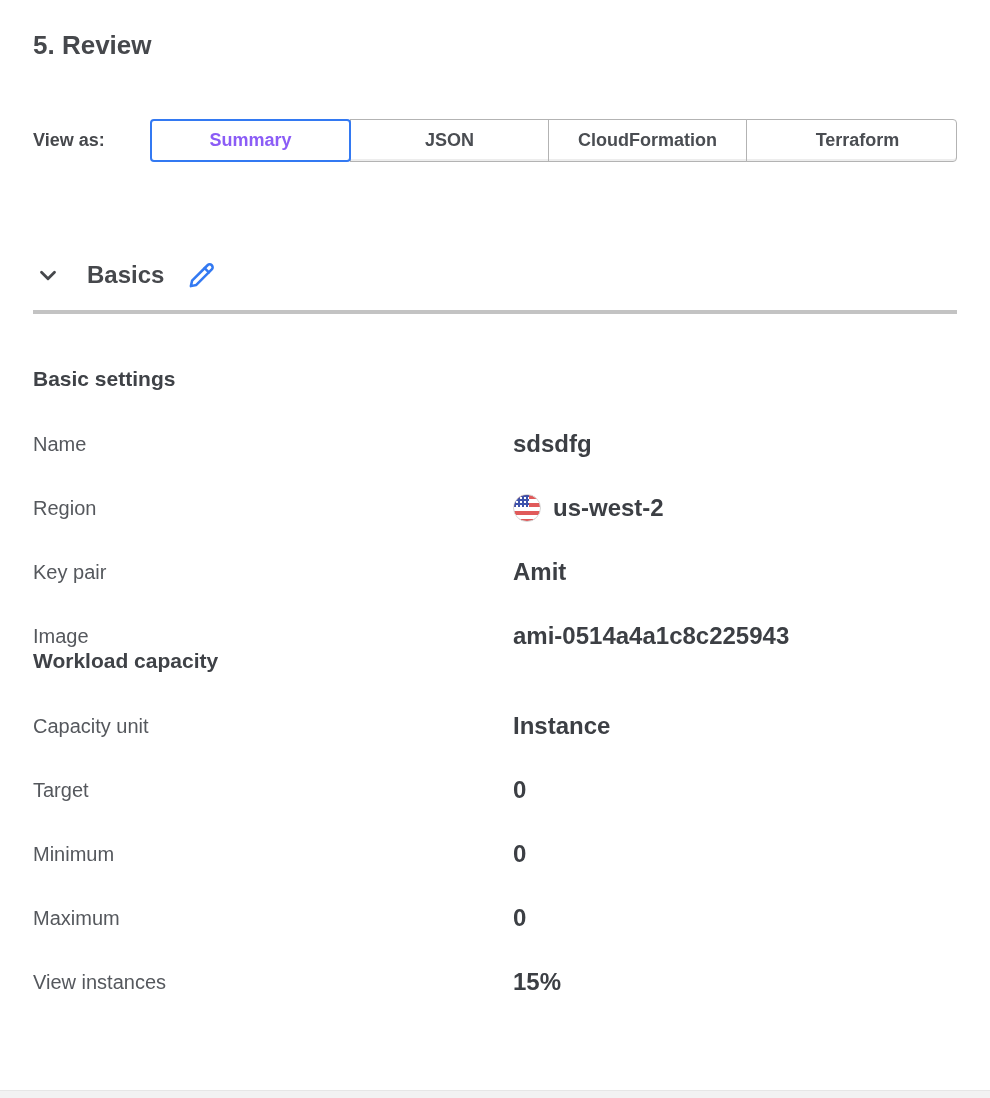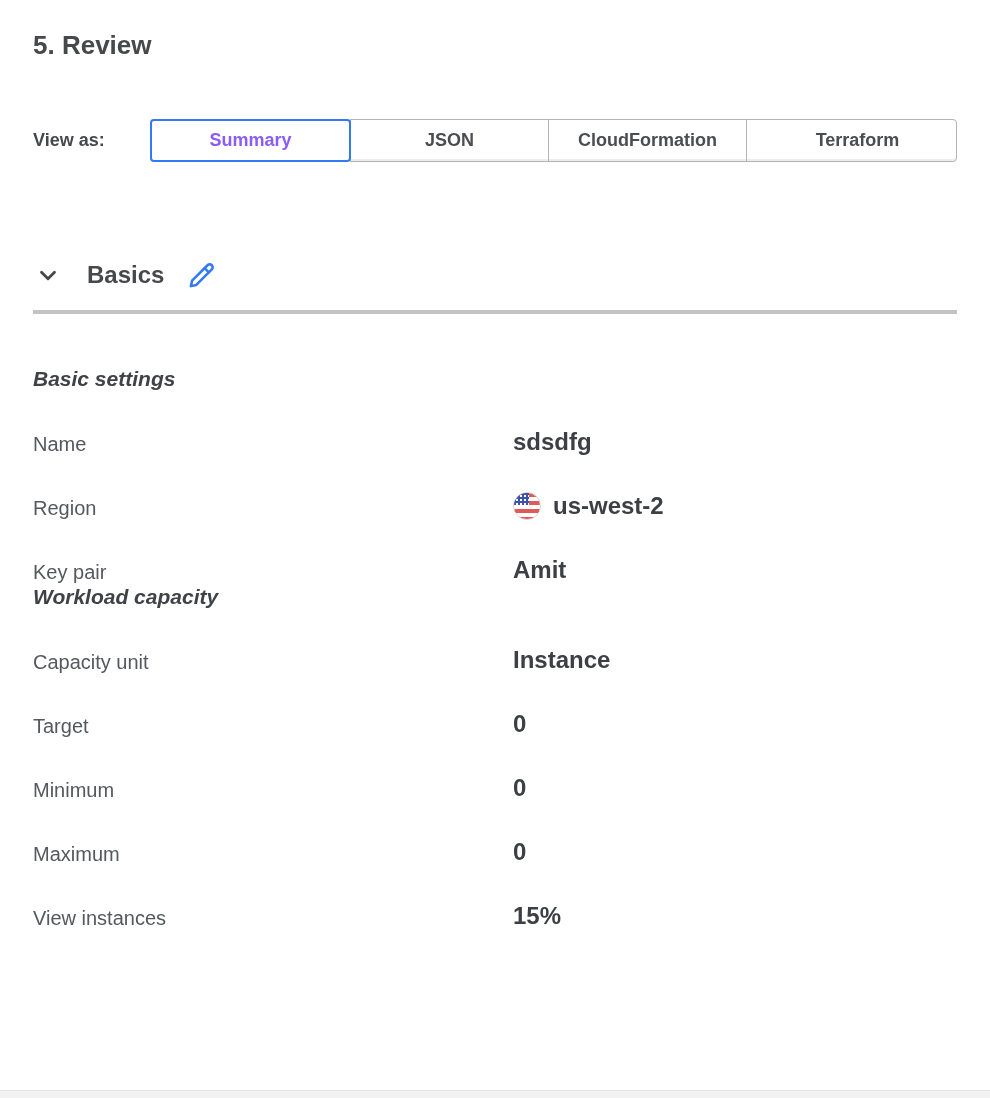--- a/index.html
+++ b/index.html
@@ -89,28 +89,27 @@
     background: #c3c3c3;
     width: 924px;
   }
 
   
   .group-heading {
     font-size: 21px;
     font-weight: 700;
     color: #3f4247;
     line-height: 26px;
-    font-style: italic;
   }
   .group-heading.first { margin-top: 52px; }
   .group-heading.second { }
 
   .row {
     display: flex;
-    align-items: flex-end;
+    align-items: center;
     height: 24px;
     margin-top: 40px;
   }
   .row:first-of-type { margin-top: 42px; }
   .row-label {
     font-size: 20px;
     color: #55585d;
     width: 480px;
     flex-shrink: 0;
   }
@@ -205,20 +204,24 @@
         </span>
       <span>us-west-2</span>
     </div>
   </div>
 
   <div class="row">
     <div class="row-label">Key pair</div>
     <div class="row-value">Amit</div>
   </div>
 
+  <div class="row">
+    <div class="row-label">Image</div>
+    <div class="row-value">ami-0514a4a1c8c225943</div>
+  </div>
 
   <div class="group-heading second">Workload capacity</div>
 
   <div class="row">
     <div class="row-label">Capacity unit</div>
     <div class="row-value">Instance</div>
   </div>
 
   <div class="row">
     <div class="row-label">Target</div>

